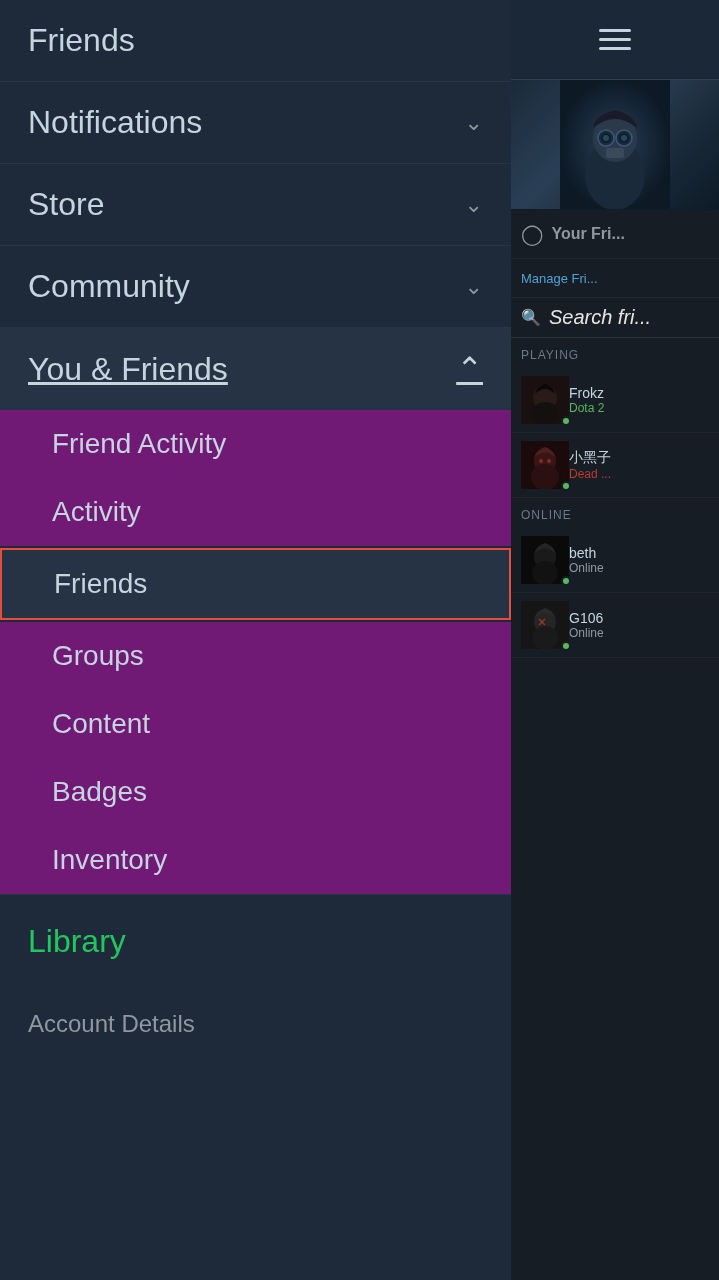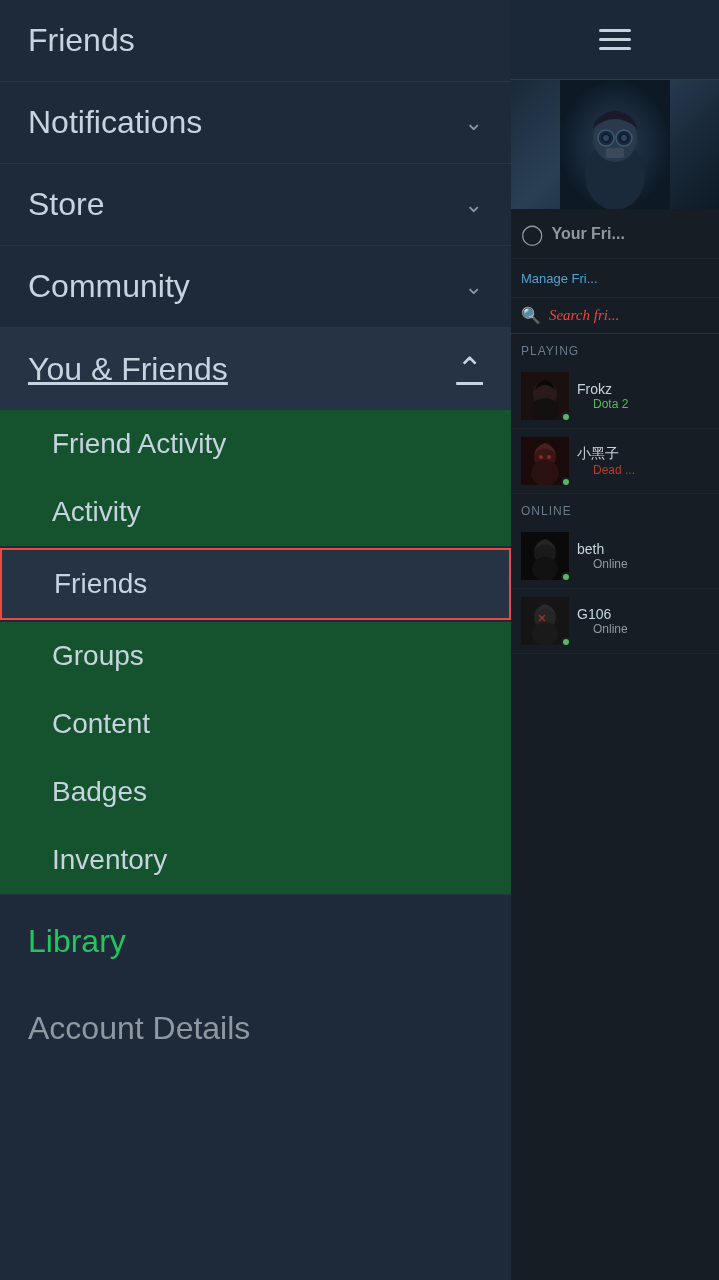--- a/index.html
+++ b/index.html
@@ -47,21 +47,21 @@
       display: flex;
       align-items: center;
       justify-content: space-between;
       text-decoration: underline;
     }
 
     .nav-sub-item {
       padding: 18px 28px 18px 52px;
       font-size: 28px;
       color: #c6d4df;
-      background: #14532d;
+      background: #701a75;
       cursor: pointer;
       display: flex;
       align-items: center;
     }
 
     .nav-sub-item.active {
       border: 2px solid #e74c3c;
       background: #253344;
       margin: 2px 0;
     }
@@ -70,21 +70,21 @@
       padding: 28px 28px;
       font-size: 32px;
       color: #22c55e;
       font-weight: 300;
       border-top: 1px solid rgba(255,255,255,0.05);
       cursor: pointer;
     }
 
     .nav-item-muted {
       padding: 22px 28px;
-      font-size: 32px;
+      font-size: 24px;
       color: #8f98a0;
       cursor: pointer;
     }
 
     
     .right-panel {
       width: 208px;
       height: 1280px;
       background: #171d25;
       flex-shrink: 0;
@@ -180,39 +180,37 @@
       overflow: hidden;
     }
 
     .search-icon-sm {
       color: #8f98a0;
       font-size: 16px;
       flex-shrink: 0;
     }
 
     .search-placeholder {
-      color: #ef4444;
-      font-size: 15px;
+      color: #e5e5e5;
+      font-size: 20px;
       font-style: italic;
       white-space: nowrap;
-      font-family: Liberation Serif, serif;
     }
 
     .section-label {
       padding: 10px 10px 6px;
       font-size: 12px;
       color: #6a7a8a;
       letter-spacing: 1px;
       text-transform: uppercase;
     }
 
     .friend-item {
       display: flex;
       align-items: center;
-      gap: 8px;
       padding: 8px 10px;
       border-bottom: 1px solid rgba(255,255,255,0.04);
       overflow: hidden;
     }
 
     .friend-avatar {
       width: 48px;
       height: 48px;
       flex-shrink: 0;
       border-radius: 3px;
@@ -250,21 +248,20 @@
       overflow: hidden;
       text-overflow: ellipsis;
     }
 
     .friend-game {
       font-size: 12px;
       color: #59b85e;
       white-space: nowrap;
       overflow: hidden;
       text-overflow: ellipsis;
-      margin-left: 16px;
     }
 
     .friend-game.dead {
       color: #c0392b;
     }
 
     .friend-game.online {
       color: #8f98a0;
     }
 

